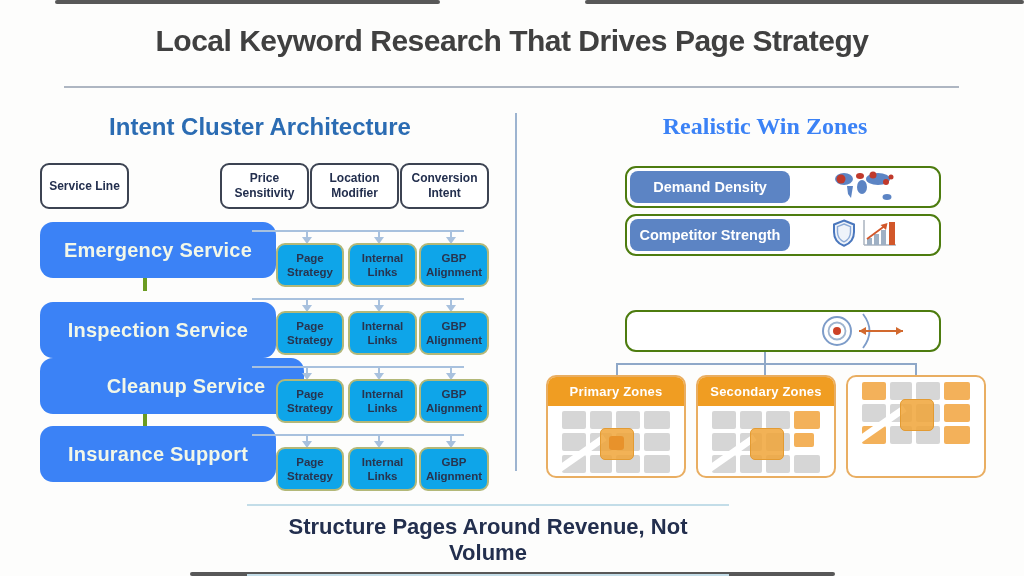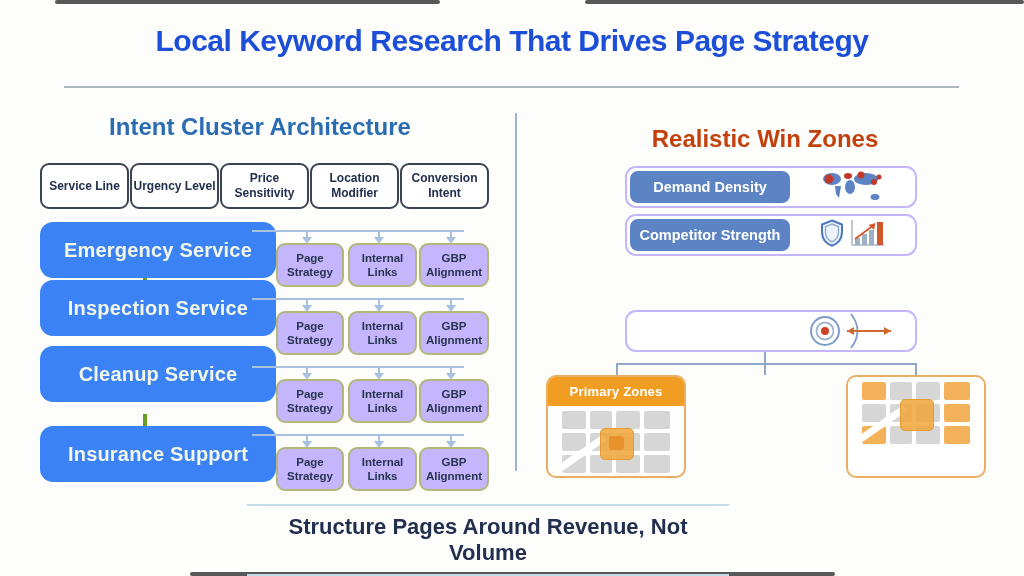--- a/index.html
+++ b/index.html
@@ -2,45 +2,45 @@
 <html><head>
 <meta charset="utf-8">
 <style>
   html,body{margin:0;padding:0;}
   body{font-family:"Liberation Sans","DejaVu Sans",sans-serif;}
   .canvas{position:relative;width:1024px;height:576px;background:#fdfdfc;overflow:hidden;}
   .abs{position:absolute;}
   
   .strip{position:absolute;background:#2e2e2e;opacity:.8;border-radius:2px;}
   
-  .main-title{left:0;top:24px;width:1024px;text-align:center;font-size:30px;font-weight:bold;color:#1d4ed8;letter-spacing:-0.5px;}
+  .main-title{left:0;top:24px;width:1024px;text-align:center;font-size:30px;font-weight:bold;color:#404040;letter-spacing:-0.5px;}
   .title-divider{left:64px;top:86px;width:895px;height:2px;background:#aeb6c2;}
   
   .sec-heading{font-size:24px;font-weight:bold;text-align:center;}
   .left-heading{left:60px;top:113px;width:400px;color:#2b6cb3;}
-  .right-heading{left:565px;top:125px;width:400px;color:#c2410c;}
+  .right-heading{left:565px;top:113px;width:400px;color:#3b82f6;font-family:Liberation Serif, serif;}
   .mid-divider{left:515px;top:113px;width:2px;height:358px;background:#9db4d0;}
   
   .pill{border:2px solid #3c4352;border-radius:9px;background:#fff;color:#232f4e;
         font-size:12px;font-weight:bold;text-align:center;display:flex;align-items:center;justify-content:center;
         line-height:1.25;height:42px;width:85px;top:163px;}
   
   .cluster{left:40px;width:236px;height:56px;background:#3b82f6;border-radius:13px;
            color:#f2f7e8;font-size:20px;font-weight:bold;display:flex;align-items:center;justify-content:center;letter-spacing:.2px;}
   .green-link{left:143px;width:4px;height:13px;background:#6b9b21;}
   
-  .outbox{border:2px solid #b3b878;border-radius:9px;background:#c4b5fd;color:#28344f;
+  .outbox{border:2px solid #b3b878;border-radius:9px;background:#0ea5e9;color:#28344f;
           font-size:11.5px;font-weight:bold;text-align:center;display:flex;align-items:center;justify-content:center;
           line-height:1.25;height:40px;}
   
   .hline{height:2px;background:#a8c1de;}
   .vline{width:2px;background:#a8c1de;}
   .arrowhead{width:0;height:0;border-left:5px solid transparent;border-right:5px solid transparent;border-top:7px solid #a8c1de;}
   
-  .factor-row{left:625px;width:292px;height:42px;background:#fff;border:2px solid #c4b5fd;border-radius:11px;box-sizing:border-box;}
+  .factor-row{left:625px;width:316px;height:42px;background:#fff;border:2px solid #4d7c0f;border-radius:11px;box-sizing:border-box;}
   .factor-label{position:absolute;left:3px;top:3px;bottom:3px;width:160px;background:#5c84c4;border-radius:8px;
                 color:#fff;font-size:14.5px;font-weight:bold;display:flex;align-items:center;justify-content:center;}
   .factor-icon{position:absolute;left:168px;right:4px;top:0;bottom:0;display:flex;align-items:center;justify-content:center;gap:6px;}
   .stars{font-size:15px;letter-spacing:1px;line-height:1;}
   .stars-filled{color:#eaa233;}
   .stars-empty{color:#ccd1d8;}
   .progress-track{width:88px;height:9px;background:#d9dde2;border-radius:5px;overflow:hidden;margin-top:3px;}
   .progress-fill{height:100%;background:#5c84c4;border-radius:5px;}
   
   .rline{position:absolute;background:#8fa8c8;}
@@ -66,54 +66,53 @@
   <div class="strip" style="left:585px;top:0;width:439px;height:4px;"></div>
   <div class="strip" style="left:190px;top:572px;width:645px;height:4px;"></div>
 
   <div class="abs main-title">Local Keyword Research That Drives Page Strategy</div>
   <div class="abs title-divider"></div>
   <div class="abs mid-divider"></div>
 
   <div class="abs sec-heading left-heading">Intent Cluster Architecture</div>
 
   <div class="abs pill" style="left:40px;">Service Line</div>
-  <div class="abs pill" style="left:130px;">Urgency Level</div>
   <div class="abs pill" style="left:220px;">Price Sensitivity</div>
   <div class="abs pill" style="left:310px;">Location Modifier</div>
   <div class="abs pill" style="left:400px;">Conversion Intent</div>
 
   <div class="abs green-link" style="top:278px;"></div>
   <div class="abs green-link" style="top:346px;"></div>
   <div class="abs green-link" style="top:414px;"></div>
 
   <div class="abs cluster" style="top:222px;">Emergency Service</div>
   <div class="abs hline" style="left:252px;top:230px;width:212px;"></div>
   <div class="abs vline" style="left:306px;top:230px;height:7px;"></div>
   <div class="abs vline" style="left:378px;top:230px;height:7px;"></div>
   <div class="abs vline" style="left:450px;top:230px;height:7px;"></div>
   <div class="abs arrowhead" style="left:302px;top:237px;"></div>
   <div class="abs arrowhead" style="left:374px;top:237px;"></div>
   <div class="abs arrowhead" style="left:446px;top:237px;"></div>
   <div class="abs outbox" style="left:276px;top:243px;width:64px;">Page Strategy</div>
   <div class="abs outbox" style="left:348px;top:243px;width:65px;">Internal Links</div>
   <div class="abs outbox" style="left:419px;top:243px;width:66px;">GBP Alignment</div>
 
-  <div class="abs cluster" style="top:280px;">Inspection Service</div>
+  <div class="abs cluster" style="top:302px;">Inspection Service</div>
   <div class="abs hline" style="left:252px;top:298px;width:212px;"></div>
   <div class="abs vline" style="left:306px;top:298px;height:7px;"></div>
   <div class="abs vline" style="left:378px;top:298px;height:7px;"></div>
   <div class="abs vline" style="left:450px;top:298px;height:7px;"></div>
   <div class="abs arrowhead" style="left:302px;top:305px;"></div>
   <div class="abs arrowhead" style="left:374px;top:305px;"></div>
   <div class="abs arrowhead" style="left:446px;top:305px;"></div>
   <div class="abs outbox" style="left:276px;top:311px;width:64px;">Page Strategy</div>
   <div class="abs outbox" style="left:348px;top:311px;width:65px;">Internal Links</div>
   <div class="abs outbox" style="left:419px;top:311px;width:66px;">GBP Alignment</div>
 
-  <div class="abs cluster" style="top:346px;">Cleanup Service</div>
+  <div class="abs cluster" style="top:358px;padding-left:28px;">Cleanup Service</div>
   <div class="abs hline" style="left:252px;top:366px;width:212px;"></div>
   <div class="abs vline" style="left:306px;top:366px;height:7px;"></div>
   <div class="abs vline" style="left:378px;top:366px;height:7px;"></div>
   <div class="abs vline" style="left:450px;top:366px;height:7px;"></div>
   <div class="abs arrowhead" style="left:302px;top:373px;"></div>
   <div class="abs arrowhead" style="left:374px;top:373px;"></div>
   <div class="abs arrowhead" style="left:446px;top:373px;"></div>
   <div class="abs outbox" style="left:276px;top:379px;width:64px;">Page Strategy</div>
   <div class="abs outbox" style="left:348px;top:379px;width:65px;">Internal Links</div>
   <div class="abs outbox" style="left:419px;top:379px;width:66px;">GBP Alignment</div>
@@ -210,20 +209,39 @@
       <div class="tile" style="left:28px;top:44px;width:22px;height:18px;"></div>
       <div class="tile" style="left:54px;top:44px;width:24px;height:18px;"></div>
       <div class="tile" style="left:82px;top:44px;width:26px;height:18px;"></div>
       <div class="street"></div>
       <div class="core">
           <div class="core-inner"></div>
         </div>
     </div>
   </div>
 
+  <div class="abs zone-card" style="left:696px;">
+    <div class="zone-head">Secondary Zones</div>
+    <div class="zone-map">
+      <div class="tile" style="left:0;top:0;width:24px;height:18px;"></div>
+      <div class="tile" style="left:28px;top:0;width:22px;height:18px;"></div>
+      <div class="tile" style="left:54px;top:0;width:24px;height:18px;"></div>
+      <div class="tile orange" style="left:82px;top:0;width:26px;height:18px;"></div>
+      <div class="tile" style="left:0;top:22px;width:24px;height:18px;"></div>
+      <div class="tile" style="left:28px;top:22px;width:22px;height:18px;"></div>
+      <div class="tile" style="left:54px;top:22px;width:24px;height:18px;"></div>
+      <div class="tile orange" style="left:82px;top:22px;width:20px;height:14px;"></div>
+      <div class="tile" style="left:0;top:44px;width:24px;height:18px;"></div>
+      <div class="tile" style="left:28px;top:44px;width:22px;height:18px;"></div>
+      <div class="tile" style="left:54px;top:44px;width:24px;height:18px;"></div>
+      <div class="tile" style="left:82px;top:44px;width:26px;height:18px;"></div>
+      <div class="street"></div>
+      <div class="core"></div>
+    </div>
+  </div>
 
   <div class="abs zone-card" style="left:846px;">
     <div class="zone-map">
       <div class="tile orange" style="left:0;top:0;width:24px;height:18px;"></div>
       <div class="tile" style="left:28px;top:0;width:22px;height:18px;"></div>
       <div class="tile" style="left:54px;top:0;width:24px;height:18px;"></div>
       <div class="tile orange" style="left:82px;top:0;width:26px;height:18px;"></div>
       <div class="tile" style="left:0;top:22px;width:24px;height:18px;"></div>
       <div class="tile" style="left:28px;top:22px;width:22px;height:18px;"></div>
       <div class="tile" style="left:54px;top:22px;width:24px;height:18px;"></div>

